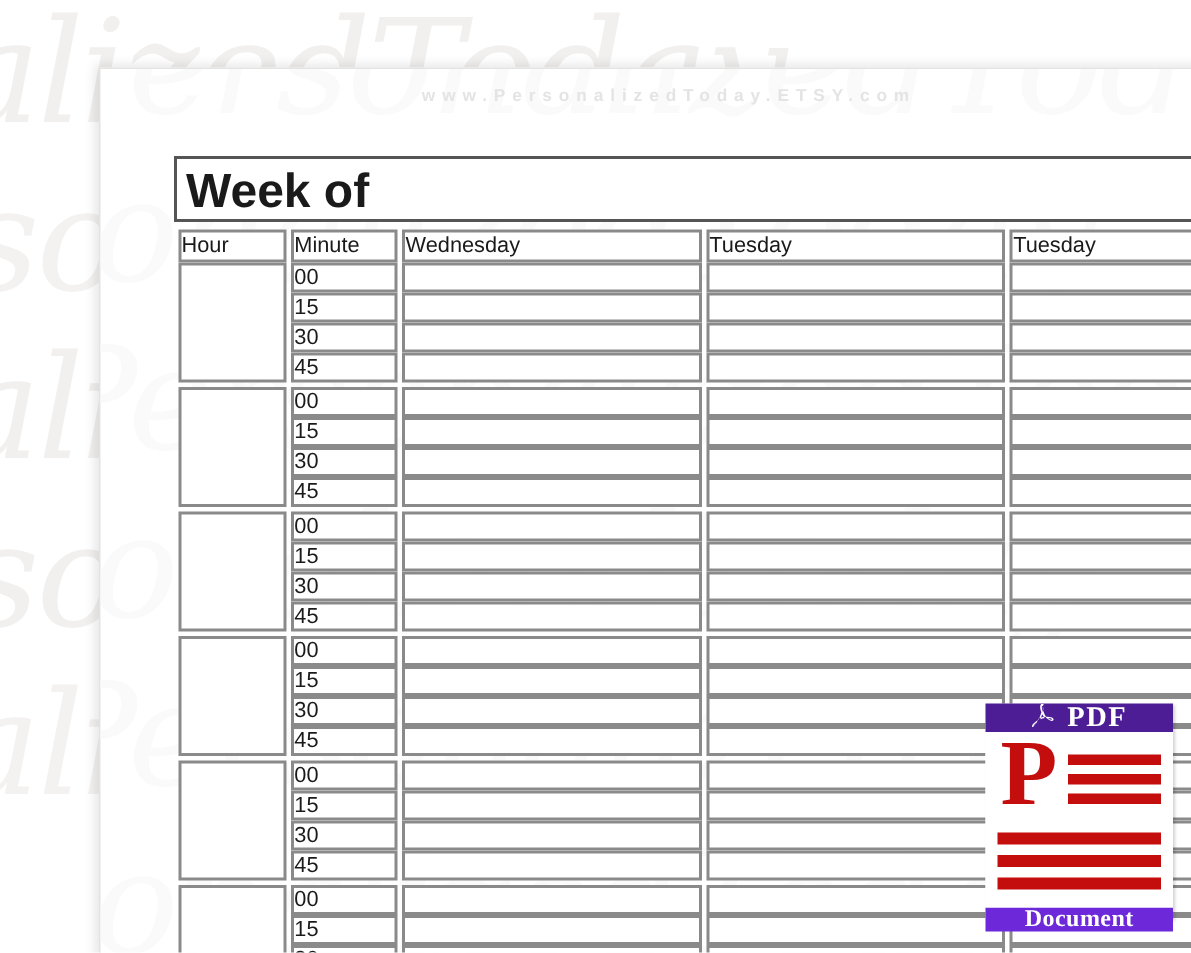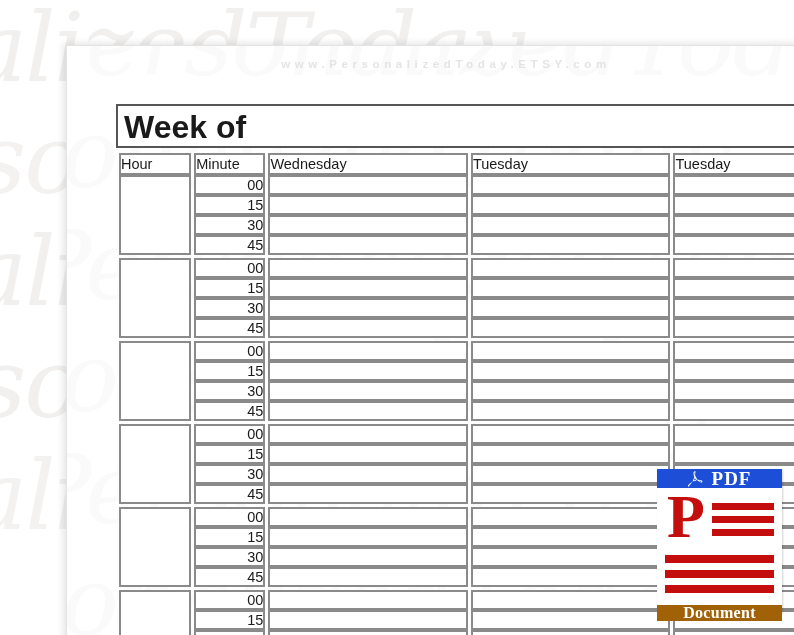--- a/index.html
+++ b/index.html
@@ -128,21 +128,21 @@
   table.schedule th {
     height: 22px;
     font-size: 14.5px;
     color: #1a1a1a;
     text-align: left;
     vertical-align: middle;
   }
   td.minute-cell {
     font-size: 14.5px;
     color: #1a1a1a;
-    text-align: right;
+    text-align: left;
     vertical-align: middle;
     line-height: 16px;
   }
   td.hour-cell {
     border-bottom-width: 2px;
   }
   td.day-cell { }
 
   tr.block-start td.minute-cell,
   tr.block-start td.day-cell { border-top-width: 2px; }
@@ -163,24 +163,24 @@
     width: 125px;
     height: 144px;
     background: #ffffff;
     z-index: 5;
     box-shadow: 1px 1px 2px rgba(0,0,0,0.18);
     display: flex;
     flex-direction: column;
     font-family: "Liberation Serif", serif;
   }
   #pdf-badge-header {
-    background: #1d4ed8;
+    background: #4c1d95;
     height: 27px;
     display: flex;
-    align-items: flex-end;
+    align-items: flex-start;
     justify-content: center;
     gap: 9px;
   }
   #pdf-badge-header .a-glyph {
     width: 15px; height: 17px;
     display: block;
   }
   #pdf-badge-title {
     color: #ffffff;
     font-size: 19px;
@@ -212,21 +212,21 @@
   .pdf-lines-right { flex: 1; padding-top: 8px; }
   .pdf-lines-right .bar,
   .pdf-lines-wide  .bar {
     background: #c40d0d;
     height: 7px;
     margin-bottom: 6px;
   }
   .pdf-lines-wide { margin-top: 4px; }
   .pdf-lines-wide .bar { height: 8px; margin-bottom: 7px; }
   #pdf-badge-footer {
-    background: #a16207;
+    background: #6d28d9;
     height: 26px;
     display: flex;
     align-items: center;
     justify-content: center;
   }
   #pdf-badge-footer span {
     color: #ffffff;
     font-size: 16px;
     font-weight: bold;
     letter-spacing: 0.3px;

